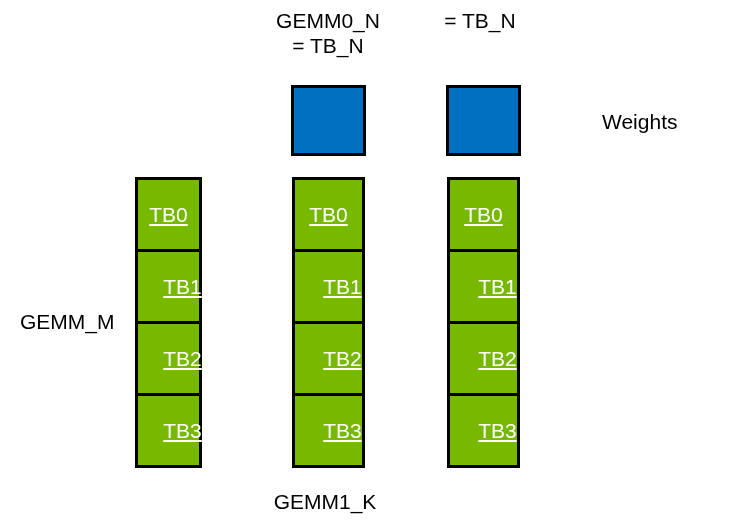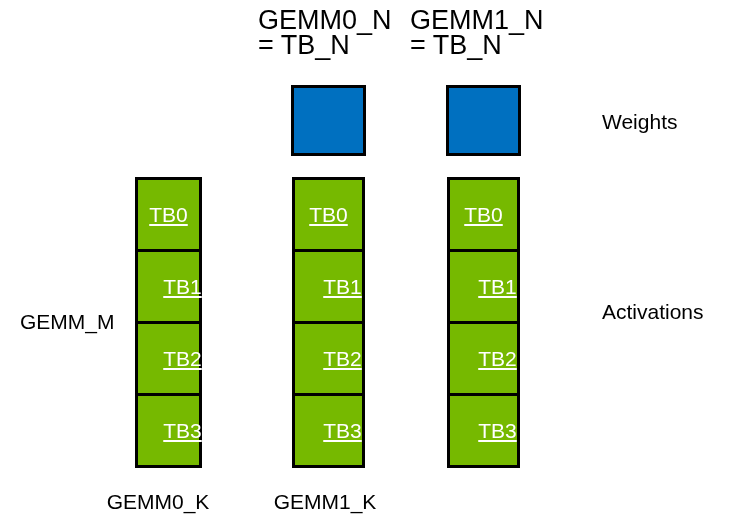--- a/index.html
+++ b/index.html
@@ -17,22 +17,22 @@
     position: relative;
     width: 742px;
     height: 529px;
     background: var(--background, #ffffff);
     overflow: hidden;
   }
   .top-label {
     position: absolute;
     top: 8px;
     width: 140px;
-    text-align: left;
-    font-size: 27px;
+    text-align: center;
+    font-size: 21px;
     line-height: 25px;
     color: var(--label-text, #000);
   }
   .weight-block {
     position: absolute;
     top: 85px;
     width: 75px;
     height: 71px;
     box-sizing: border-box;
     background: var(--weight-blue, #0070C0);
@@ -78,30 +78,28 @@
 </head>
 <body>
 
 <div class="diagram">
 
   <div class="top-label" style="left:258px;">
     <div>GEMM0_N</div>
     <div>= TB_N</div>
   </div>
   <div class="top-label" style="left:410px;">
-    <div>GEMM1_N</div>
     <div>= TB_N</div>
   </div>
 
   <div class="weight-block" style="left:291px;"></div>
   <div class="weight-block" style="left:446px;"></div>
 
   <div class="side-label" style="left:20px; top:309px;">GEMM_M</div>
   <div class="side-label" style="left:602px; top:109px;">Weights</div>
-  <div class="side-label" style="left:602px; top:299px;">Activations</div>
 
   <div class="tb-column" style="left:135px; width:67px;">
     <div class="tb-cell">TB0</div>
     <div class="tb-cell">TB1</div>
     <div class="tb-cell">TB2</div>
     <div class="tb-cell">TB3</div>
   </div>
 
   <div class="tb-column" style="left:292px; width:73px;">
     <div class="tb-cell">TB0</div>
@@ -110,16 +108,15 @@
     <div class="tb-cell">TB3</div>
   </div>
 
   <div class="tb-column" style="left:447px; width:73px;">
     <div class="tb-cell">TB0</div>
     <div class="tb-cell">TB1</div>
     <div class="tb-cell">TB2</div>
     <div class="tb-cell">TB3</div>
   </div>
 
-  <div class="bottom-label" style="left:88px;">GEMM0_K</div>
   <div class="bottom-label" style="left:255px;text-align:center;">GEMM1_K</div>
 
 </div>
 
 </body></html>

